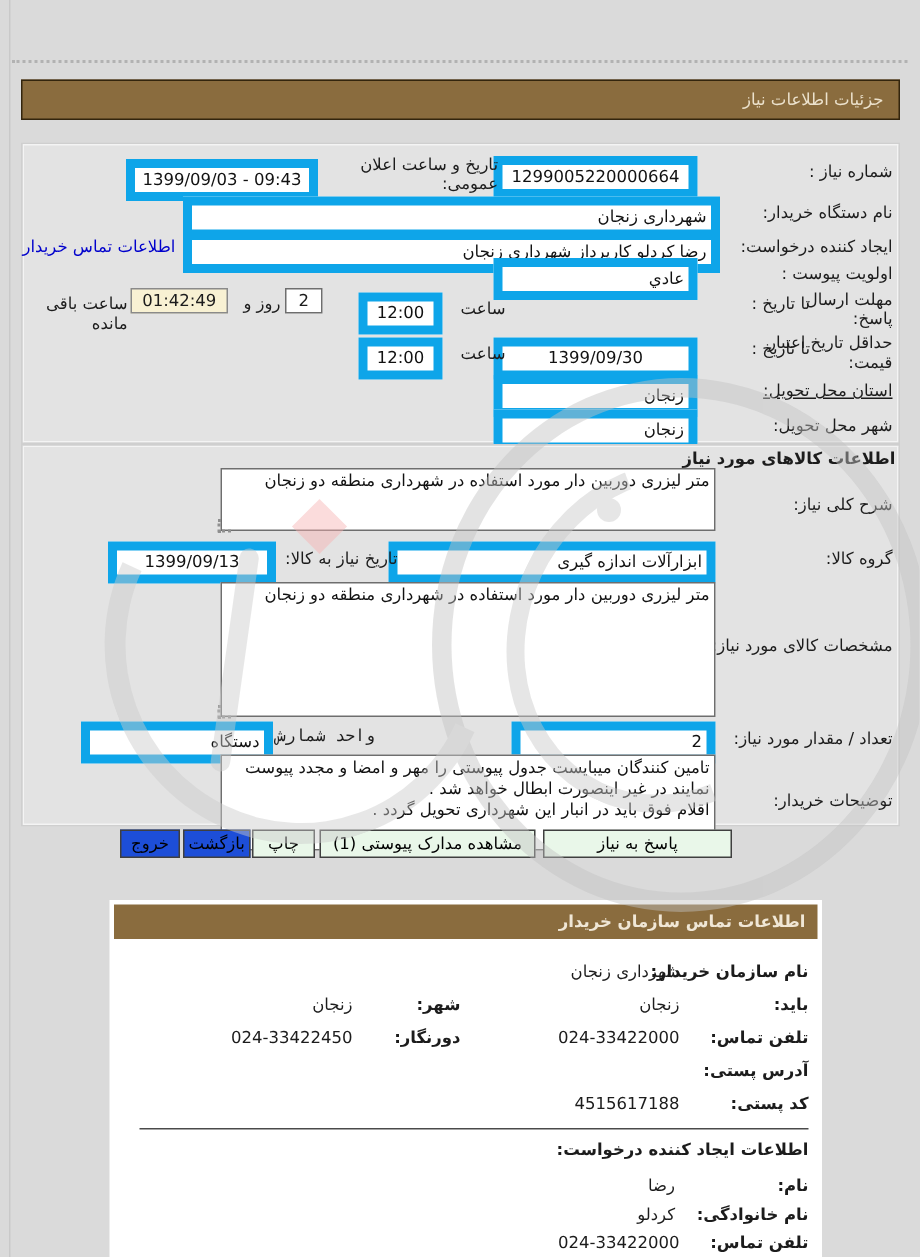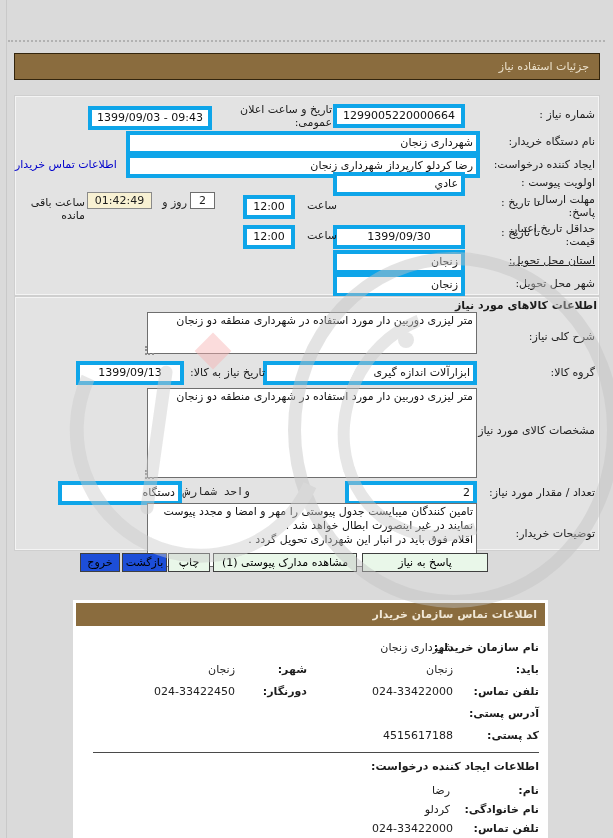--- a/index.html
+++ b/index.html
@@ -3,21 +3,21 @@
 <meta charset="utf-8">
 <style>
   html,body{margin:0;padding:0;}
   body{background:#dadada;}
   .page{position:relative;width:613px;height:838px;background:#dadada;overflow:hidden;
         direction:rtl;font-family:"DejaVu Sans","Liberation Sans",sans-serif;
         font-size:11px;color:#1c1c1c;}
   .abs{position:absolute;}
   .lbl{position:absolute;white-space:nowrap;line-height:13px;}
   .lbl.wrap{white-space:normal;}
-  .inp{position:absolute;height:16px;background:#fff;border:4px solid #0ea5e9;
+  .inp{position:absolute;height:16px;background:#fff;border:6px solid #0ea5e9;
        font-family:inherit;font-size:11px;color:#111;padding:0 3px;box-sizing:content-box;line-height:16px;}
   .inp.ctr{text-align:center;}
   .ta{position:absolute;background:#fff;border:1px solid #6e6e6e;resize:none;
       font-family:inherit;font-size:11px;color:#111;padding:1px 3px;line-height:14px;
       white-space:pre-wrap;overflow:hidden;}
   .grip{position:absolute;width:7px;height:7px;border-left:2px dotted #8f8f8f;
         border-bottom:2px dotted #8f8f8f;pointer-events:none;}
   .barBrown{position:absolute;background:#8a6c3e;border:1px solid #33250d;color:#ece2cd;
             line-height:25px;padding:0 10px;}
   .panelBar{position:absolute;background:#8a6c3e;color:#f0e7d6;font-weight:bold;
@@ -43,21 +43,21 @@
 </style>
 </head>
 <body>
 
 <div class="page">
 
   <div class="dotline"></div>
   <div class="edge"></div>
 
   <div class="barBrown" style="left:14px;right:13px;top:53px;height:25px;">
-    <span>جزئیات استفاده نیاز</span>
+    <span>جزئیات اطلاعات نیاز</span>
   </div>
 
   <div class="box" style="left:14px;right:13px;top:95px;height:199px;"></div>
 
   <div class="lbl" style="right:18px;top:108px;">شماره نیاز :</div>
   <input class="inp ctr num" style="right: 148px; top: 104px; width: 118px;" dir="ltr" value="1299005220000664">
   <div class="lbl wrap" style="right:281px;top:103px;width:118px;">تاریخ و ساعت اعلان عمومی:</div>
   <input class="inp ctr num" style="right: 401px; top: 106px; width: 110px;" dir="ltr" value="1399/09/03 - 09:43">
 
   <div class="lbl" style="right:18px;top:135px;">نام دستگاه خریدار:</div>

